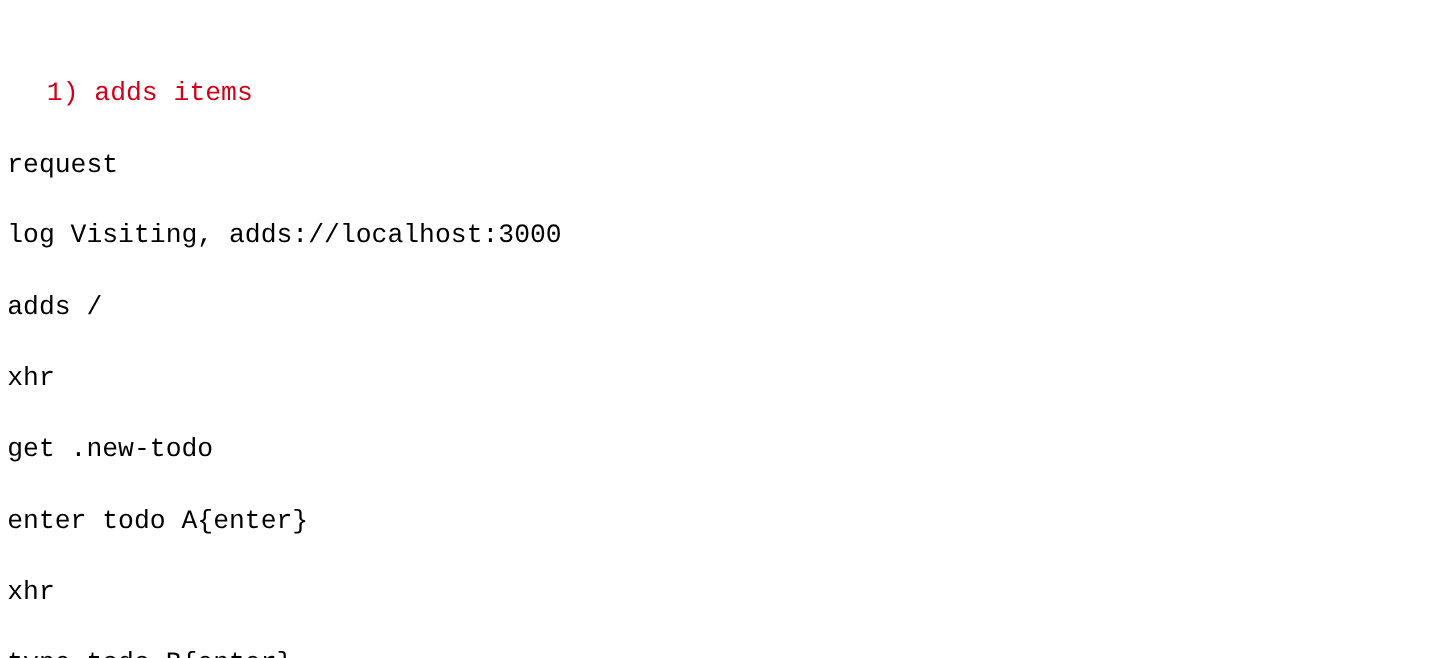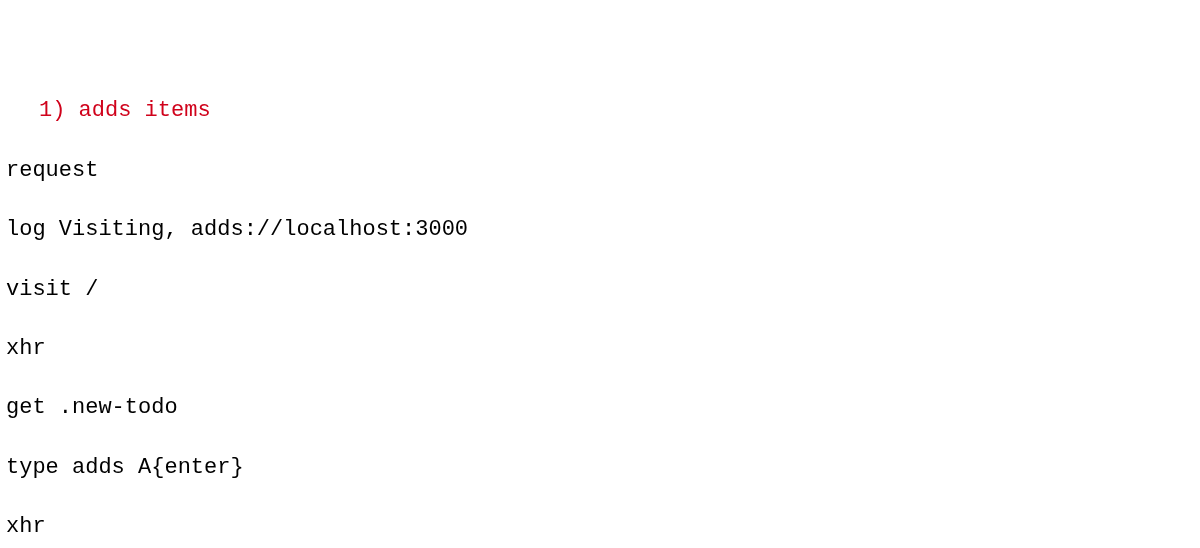--- a/index.html
+++ b/index.html
@@ -13,36 +13,35 @@
       line-height: 1.35;
       background: #ffffff;
       color: #000000;
       padding: 4px 6px;
       width: 1200px;
       white-space: pre;
     }
     .test-title {
       color: #d0021b;
       padding-left: 1.5em;
-      margin-top: 33px;
     }
     .log-line {
       color: #000000;
     }
   </style>
 </head>
 <body>
 
 <div class="test-title"><span>1)</span> <span>adds items</span></div>
 <div class="log-line">request</div>
 <div class="log-line">log Visiting, adds://localhost:3000</div>
-<div class="log-line">visit /</div>
+<div class="log-line">adds /</div>
 <div class="log-line">xhr</div>
 <div class="log-line">get .new-todo</div>
-<div class="log-line">type adds A{enter}</div>
+<div class="log-line">enter todo A{enter}</div>
 <div class="log-line">xhr</div>
 <div class="log-line">type todo B{enter}</div>
 
 
 
 
 
 
 
 

